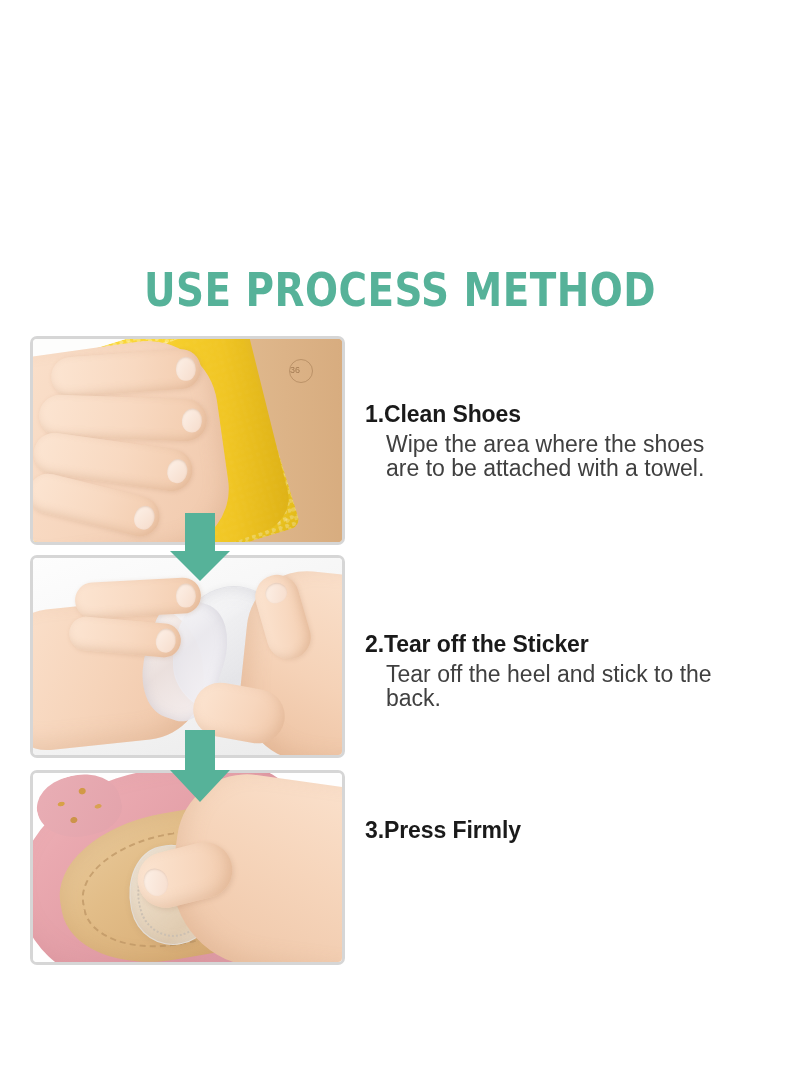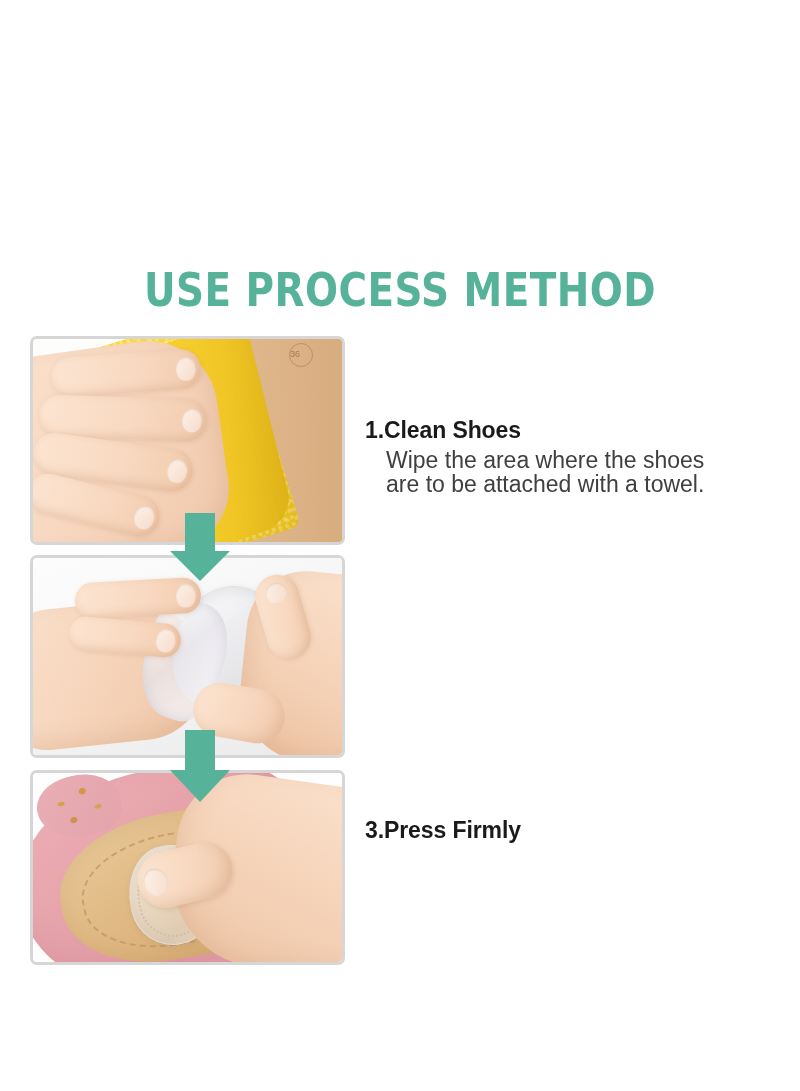--- a/index.html
+++ b/index.html
@@ -99,21 +99,21 @@
     left: 175px; top: 10px;
     width: 2px; height: 190px;
     background: repeating-linear-gradient(to bottom,
         #c19a6b 0 3px, transparent 3px 8px);
     transform: rotate(-27deg);
     transform-origin: top left;
     opacity: 0.85;
   }
   .p1-sizemark {
     position: absolute;
-    left: 256px; top: 4px;
+    left: 256px; top: 20px;
     width: 22px; height: 22px;
     border: 1px solid rgba(160,120,80,0.55);
     border-radius: 50%;
     color: rgba(150,110,70,0.8);
     font-size: 9px;
     line-height: 21px;
     text-align: left;
   }
   .p1-towel {
     position: absolute;
@@ -340,21 +340,21 @@
   #arrow-1 { top: 513px; height: 68px; }
   #arrow-2 { top: 730px; height: 72px; }
   .arrow svg { display: block; width: 100%; height: 100%; }
 
   
   .step {
     position: absolute;
     left: 365px;
     width: 420px;
   }
-  #step-1 { top: 416px; }
+  #step-1 { top: 400px; }
   #step-2 { top: 630px; }
   #step-3 { top: 780px; margin-top: 36px; }
 
   .step-head {
     color: #1a1a1a;
     font-size: 23px;
     font-weight: 700;
     line-height: 28px;
     letter-spacing: -0.1px;
     margin: 0 0 4px 0;
@@ -429,18 +429,22 @@
     <svg viewBox="0 0 60 72" preserveAspectRatio="none" aria-hidden="true">
       <polygon points="15,0 45,0 45,40 60,40 30,72 0,40 15,40" fill="#56b299"></polygon>
     </svg>
   </div>
 
   <div class="step" id="step-1">
     <div class="step-head">1.Clean Shoes</div>
     <div class="step-body">Wipe the area where the shoes are to be attached with a towel.</div>
   </div>
 
+  <div class="step" id="step-2">
+    <div class="step-head">2.Tear off the Sticker</div>
+    <div class="step-body">Tear off the heel and stick to the back.</div>
+  </div>
 
   <div class="step" id="step-3">
     <div class="step-head">3.Press Firmly</div>
   </div>
 
 </div>
 
 </body></html>

